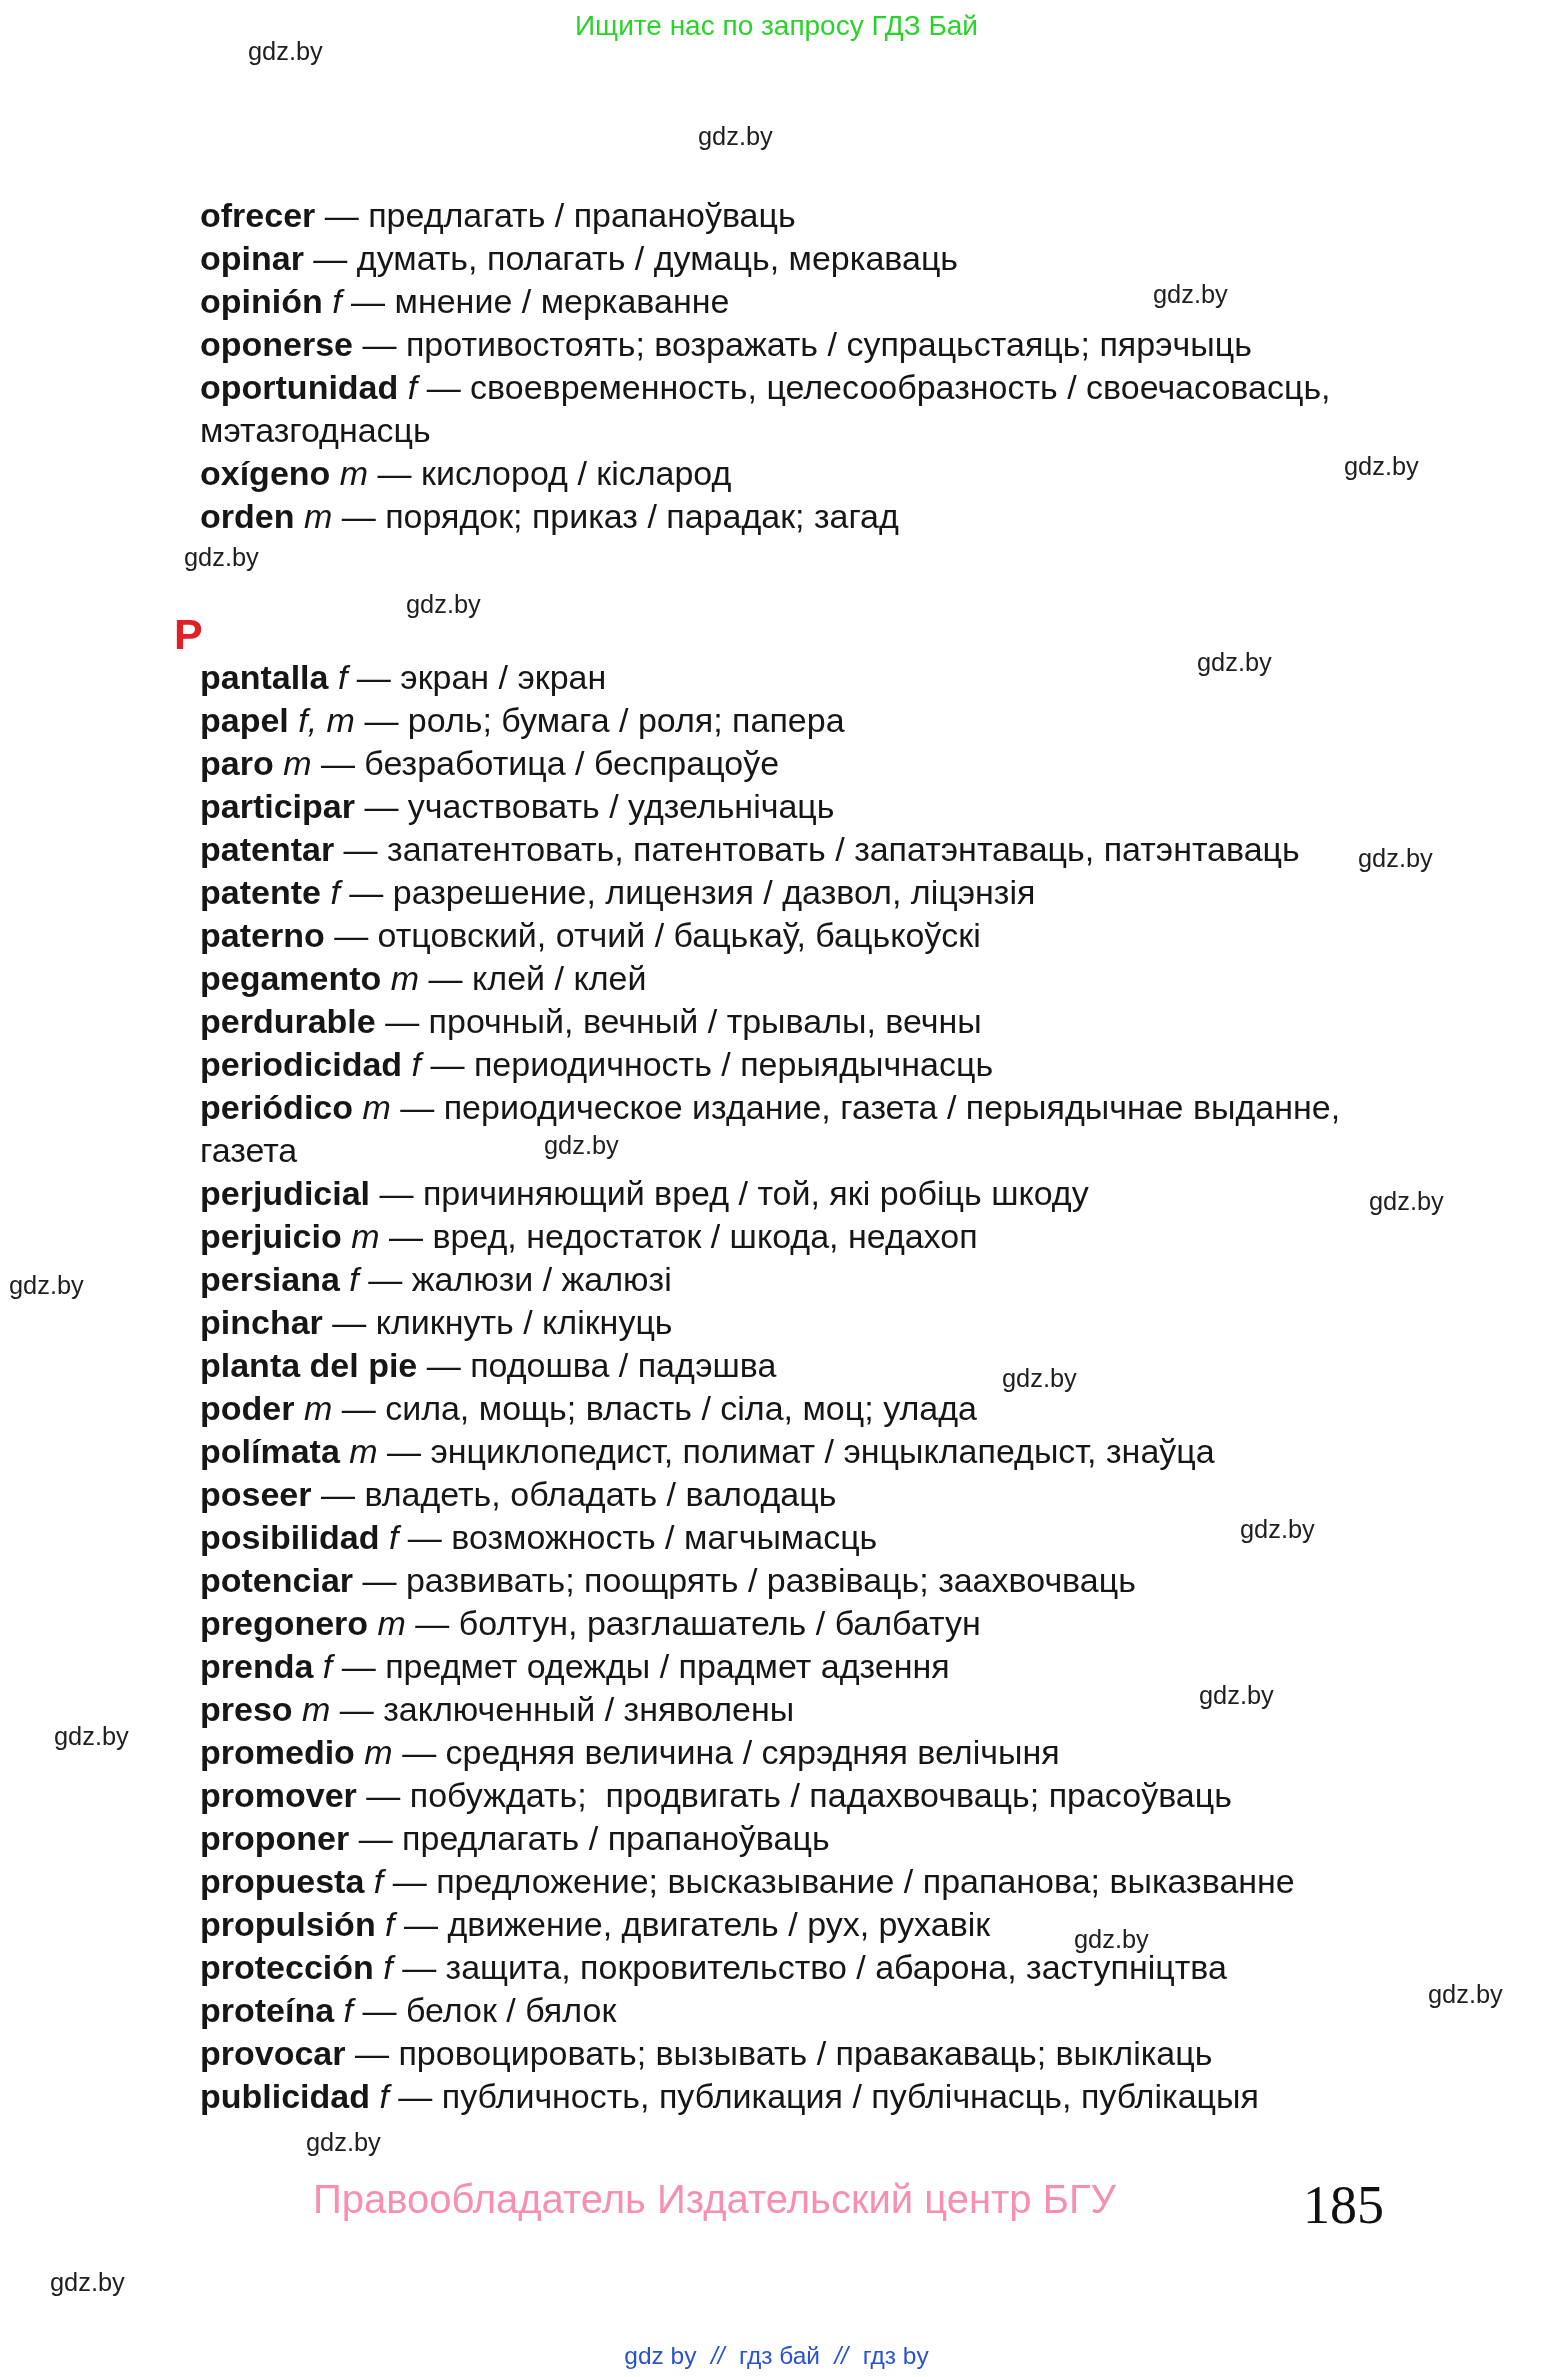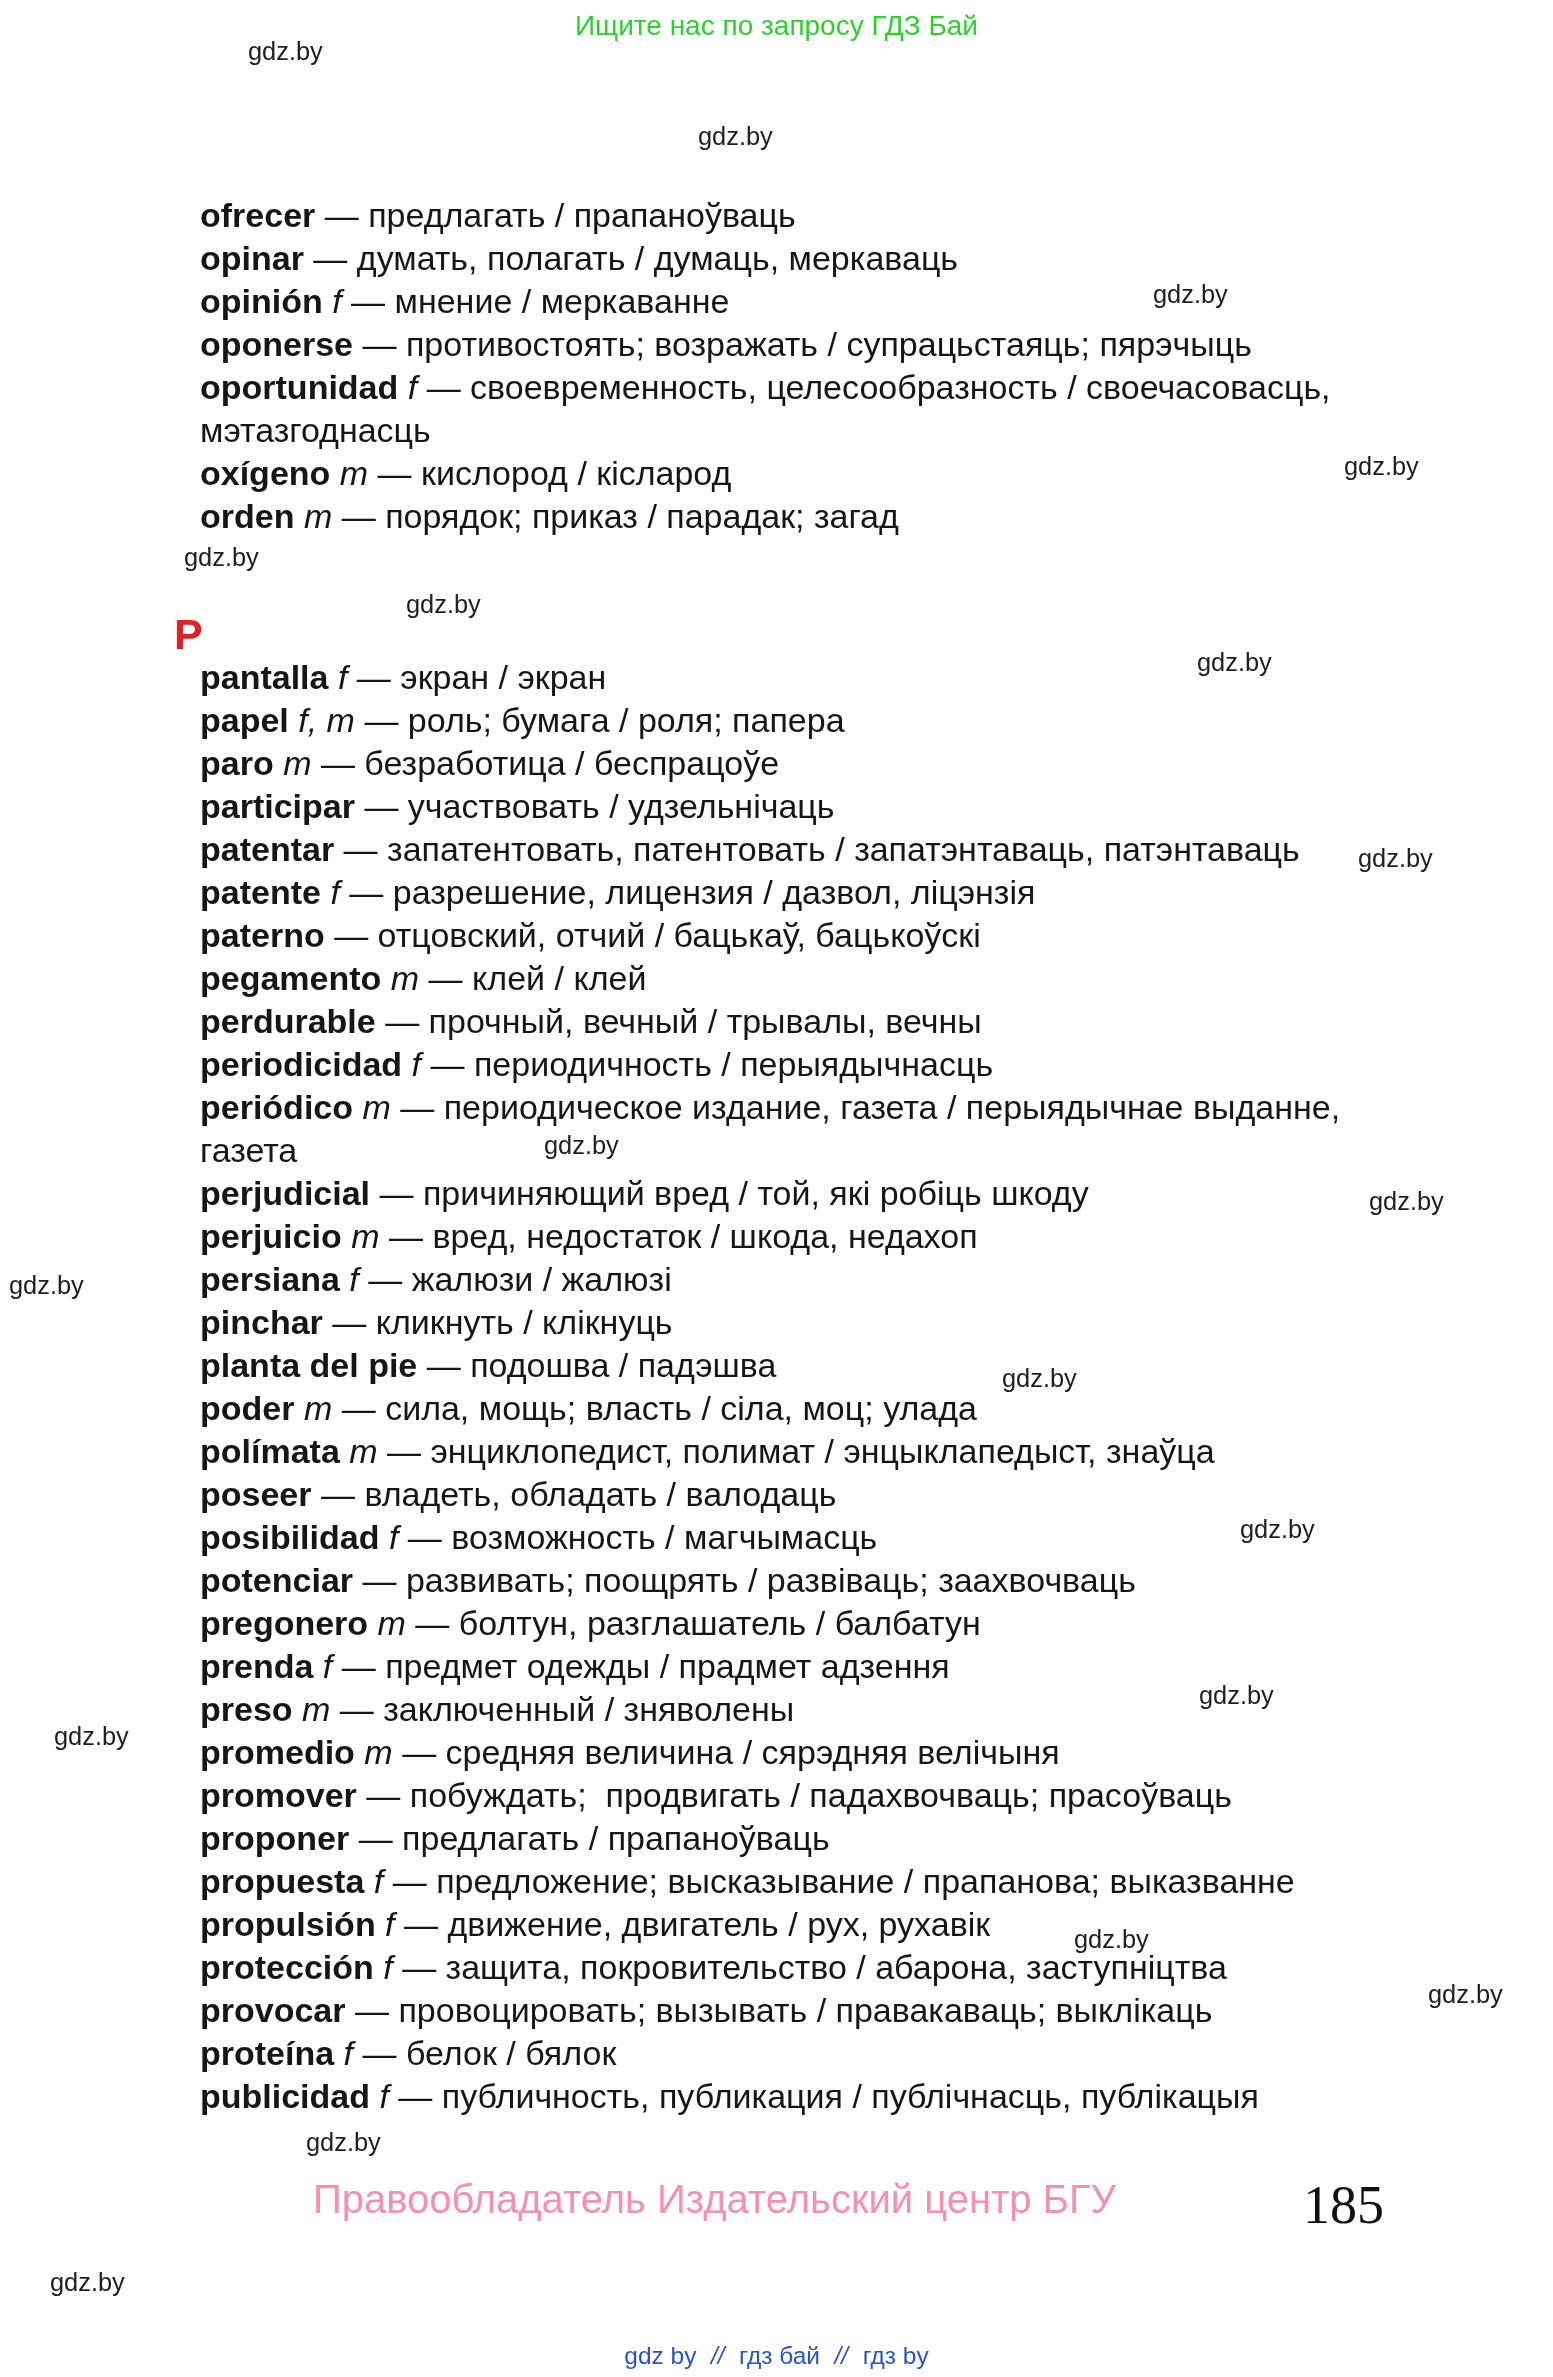--- a/index.html
+++ b/index.html
@@ -125,22 +125,22 @@
       <div class="line"><b>potenciar</b> <i></i> <span>— развивать; поощрять / развіваць; заахвочваць</span></div>
       <div class="line"><b>pregonero</b> <i>m</i> <span>— болтун, разглашатель / балбатун</span></div>
       <div class="line"><b>prenda</b> <i>f</i> <span>— предмет одежды / прадмет адзення</span></div>
       <div class="line"><b>preso</b> <i>m</i> <span>— заключенный / зняволены</span></div>
       <div class="line"><b>promedio</b> <i>m</i> <span>— средняя величина / сярэдняя велічыня</span></div>
       <div class="line"><b>promover</b> <i></i> <span>— побуждать;&nbsp; продвигать / падахвочваць; прасоўваць</span></div>
       <div class="line"><b>proponer</b> <i></i> <span>— предлагать / прапаноўваць</span></div>
       <div class="line"><b>propuesta</b> <i>f</i> <span>— предложение; высказывание / прапанова; выказванне</span></div>
       <div class="line"><b>propulsión</b> <i>f</i> <span>— движение, двигатель / рух, рухавік</span></div>
       <div class="line"><b>protección</b> <i>f</i> <span>— защита, покровительство / абарона, заступніцтва</span></div>
+      <div class="line"><b>proteína</b> <i>f</i> <span>— белок / бялок</span></div>
       <div class="line"><b>provocar</b> <i></i> <span>— провоцировать; вызывать / правакаваць; выклікаць</span></div>
-      <div class="line"><b>proteína</b> <i>f</i> <span>— белок / бялок</span></div>
       <div class="line"><b>publicidad</b> <i>f</i> <span>— публичность, публикация / публічнасць, публікацыя</span></div>
     </div>
 
   <div class="copyright">Правообладатель Издательский центр БГУ</div>
   <div class="pagenum">185</div>
 
   <div class="bottom-links">
     <span class="lnk">gdz by</span><span class="sep">//</span><span class="lnk">гдз бай</span><span class="sep">//</span><span class="lnk">гдз by</span>
   </div>
 

